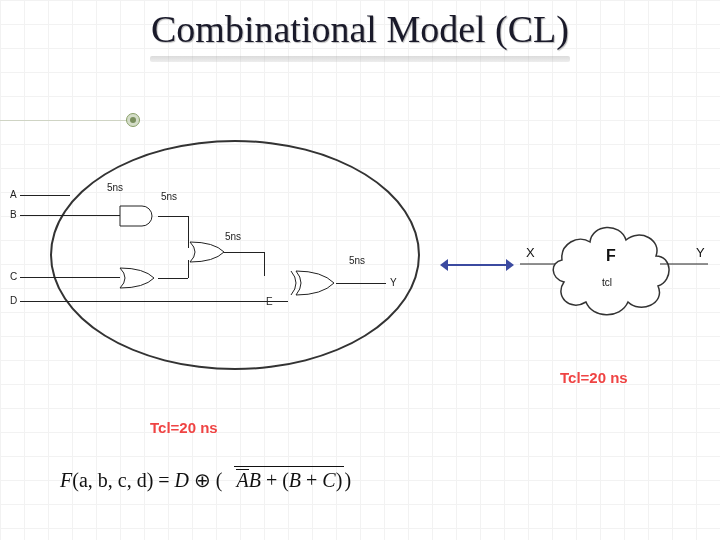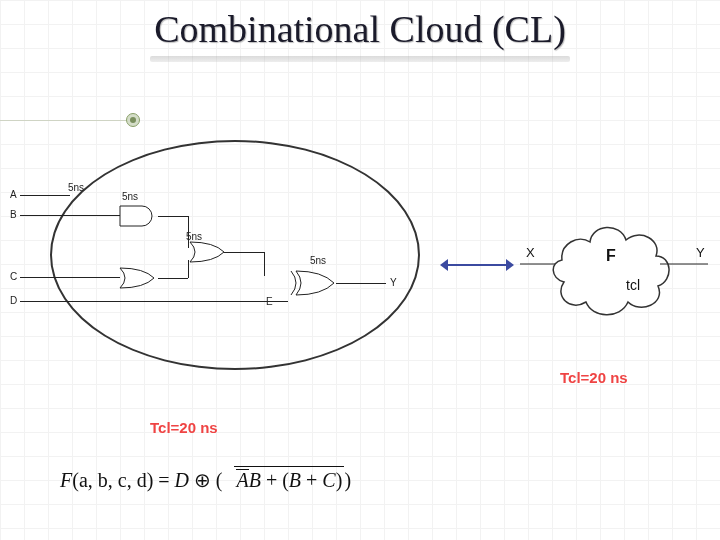--- a/index.html
+++ b/index.html
@@ -77,20 +77,21 @@
   }
   .sig-label {
     position:absolute;
     font: 10px/1 Arial, sans-serif;
     color:#222;
   }
   .delay-label {
     position:absolute;
     font: 10px/1 Arial, sans-serif;
     color:#222;
+    margin-left:39px;
   }
   .gate {
     position:absolute;
     width:44px; height:24px;
   }
   .gate svg { width:100%; height:100%; overflow:visible; }
   .wire {
     position:absolute;
     background:#222;
     height:1px;
@@ -161,21 +162,21 @@
     height:1px; background:#111;
   }
 </style>
 </head>
 <body>
 
 <div class="grid-bg"></div>
 
 <div class="title-wrap">
   <div class="title">
-    <span>Combinational Cloud  (CL)</span><br>
+    <span>Combinational Model  (CL)</span><br>
     <span class="shadow-bar"></span>
   </div>
 </div>
 
 <div class="bullet-rule"></div>
 <div class="bullet-dot"></div>
 
 <div class="circuit-area">
   <div class="ellipse"></div>
 
@@ -249,21 +250,21 @@
              C120 28, 142 40, 136 56
              C152 56, 154 80, 138 86
              C146 104, 120 114, 108 102
              C100 120, 72 118, 66 102
              C50 112, 34 96, 44 82
              C30 78, 30 62, 42 60 Z" fill="#fff" stroke="#333" stroke-width="1.5"></path>
     <line x1="140" y1="64" x2="188" y2="64" stroke="#222"></line>
   </svg>
   <span class="cloud-label-X" style="left:6px; top:46px;">X</span>
   <span class="cloud-label-F" style="left:86px; top:48px; font-size:16px; font-weight:600;">F</span>
-  <span class="cloud-label-tcl" style="left:82px; top:78px; font-size:14px;margin-left:24px;">tcl</span>
+  <span class="cloud-label-tcl" style="left:82px; top:78px; font-size:10px;">tcl</span>
   <span class="cloud-label-Y" style="left:176px; top:46px;">Y</span>
 </div>
 
 <div class="annot" style="left:560px; top:370px;">Tcl=20 ns</div>
 <div class="annot" style="left:150px; top:420px;">Tcl=20 ns</div>
 
 <div class="formula">
   <span>F</span><span class="up">(a, b, c, d)</span><span class="up"> = </span><span>D</span><span class="up"> ⊕ </span><span class="up">(</span><span class="bar-wide"><span class="bar">A</span><span>B</span><span class="up"> + </span><span class="up">(</span><span>B</span><span class="up"> + </span><span>C</span><span class="up">)</span></span><span class="up">)</span>
 </div>
 

